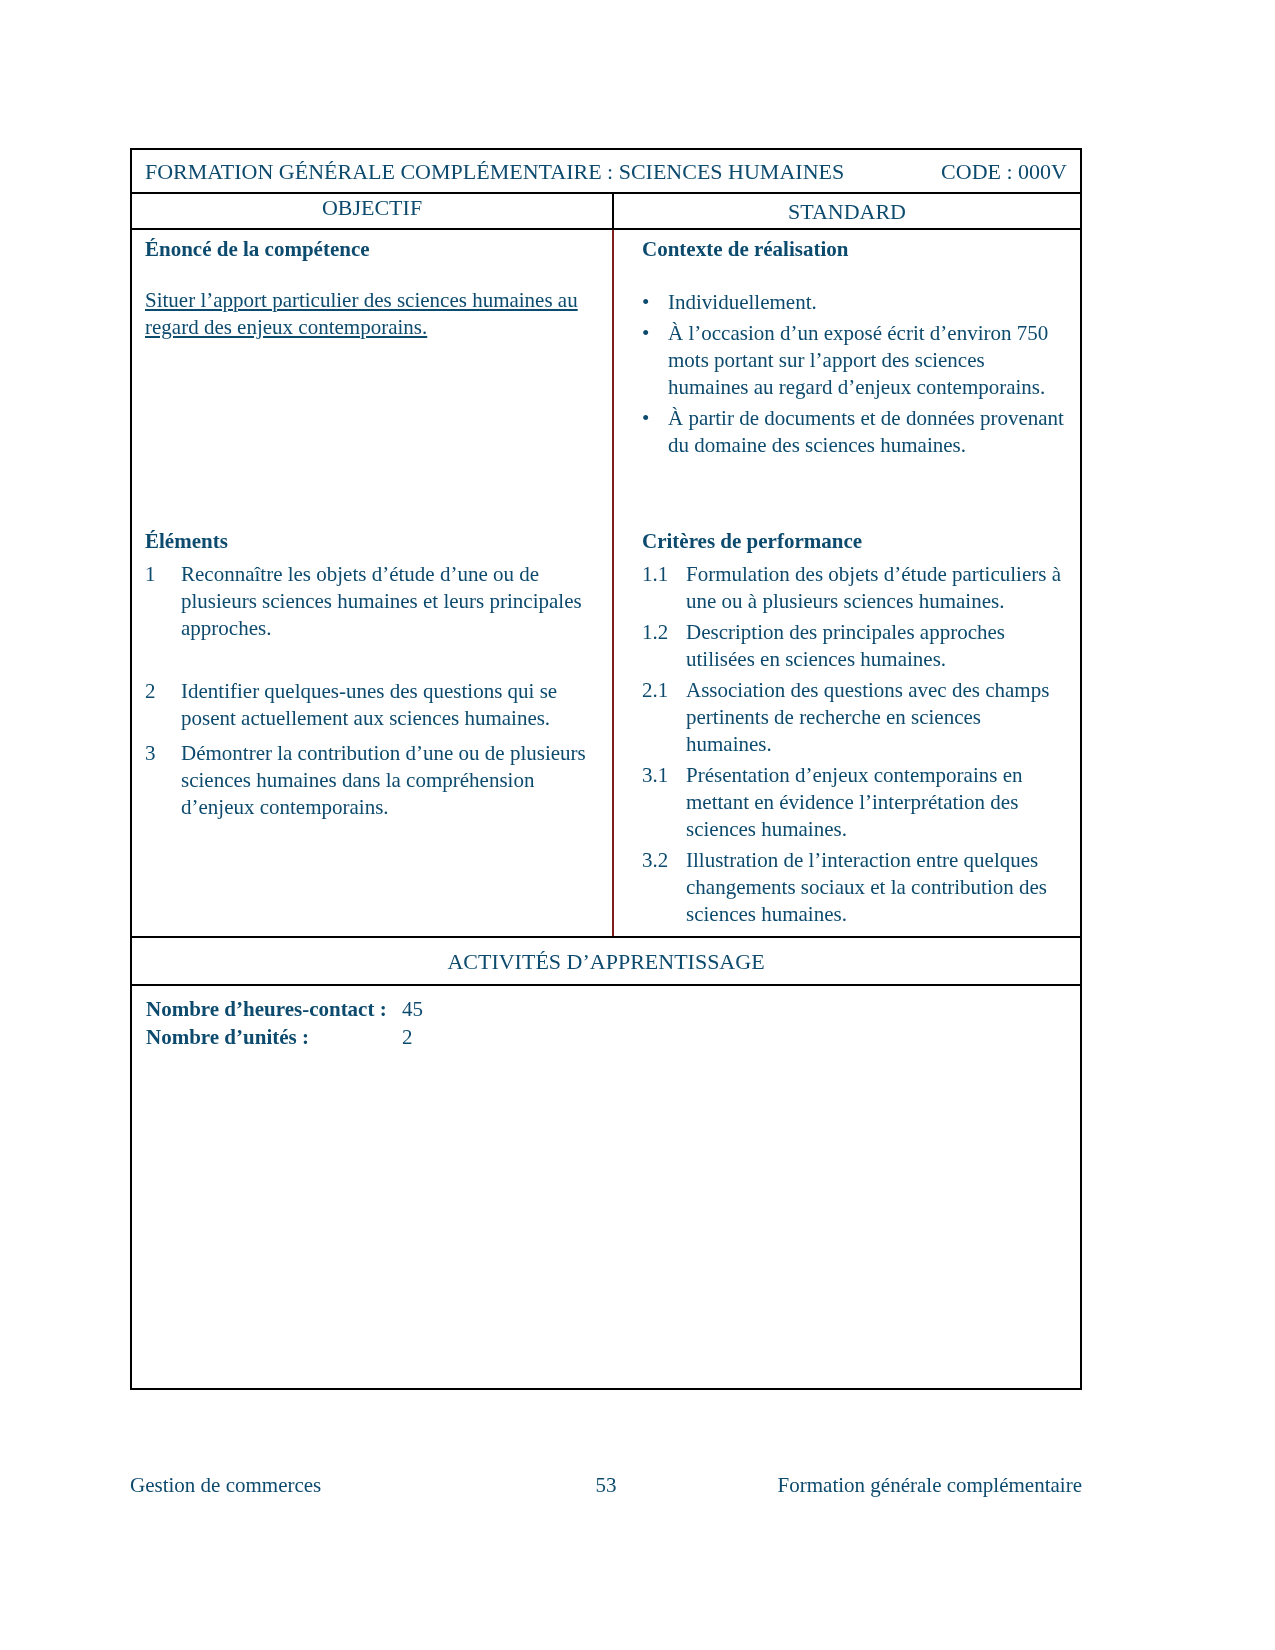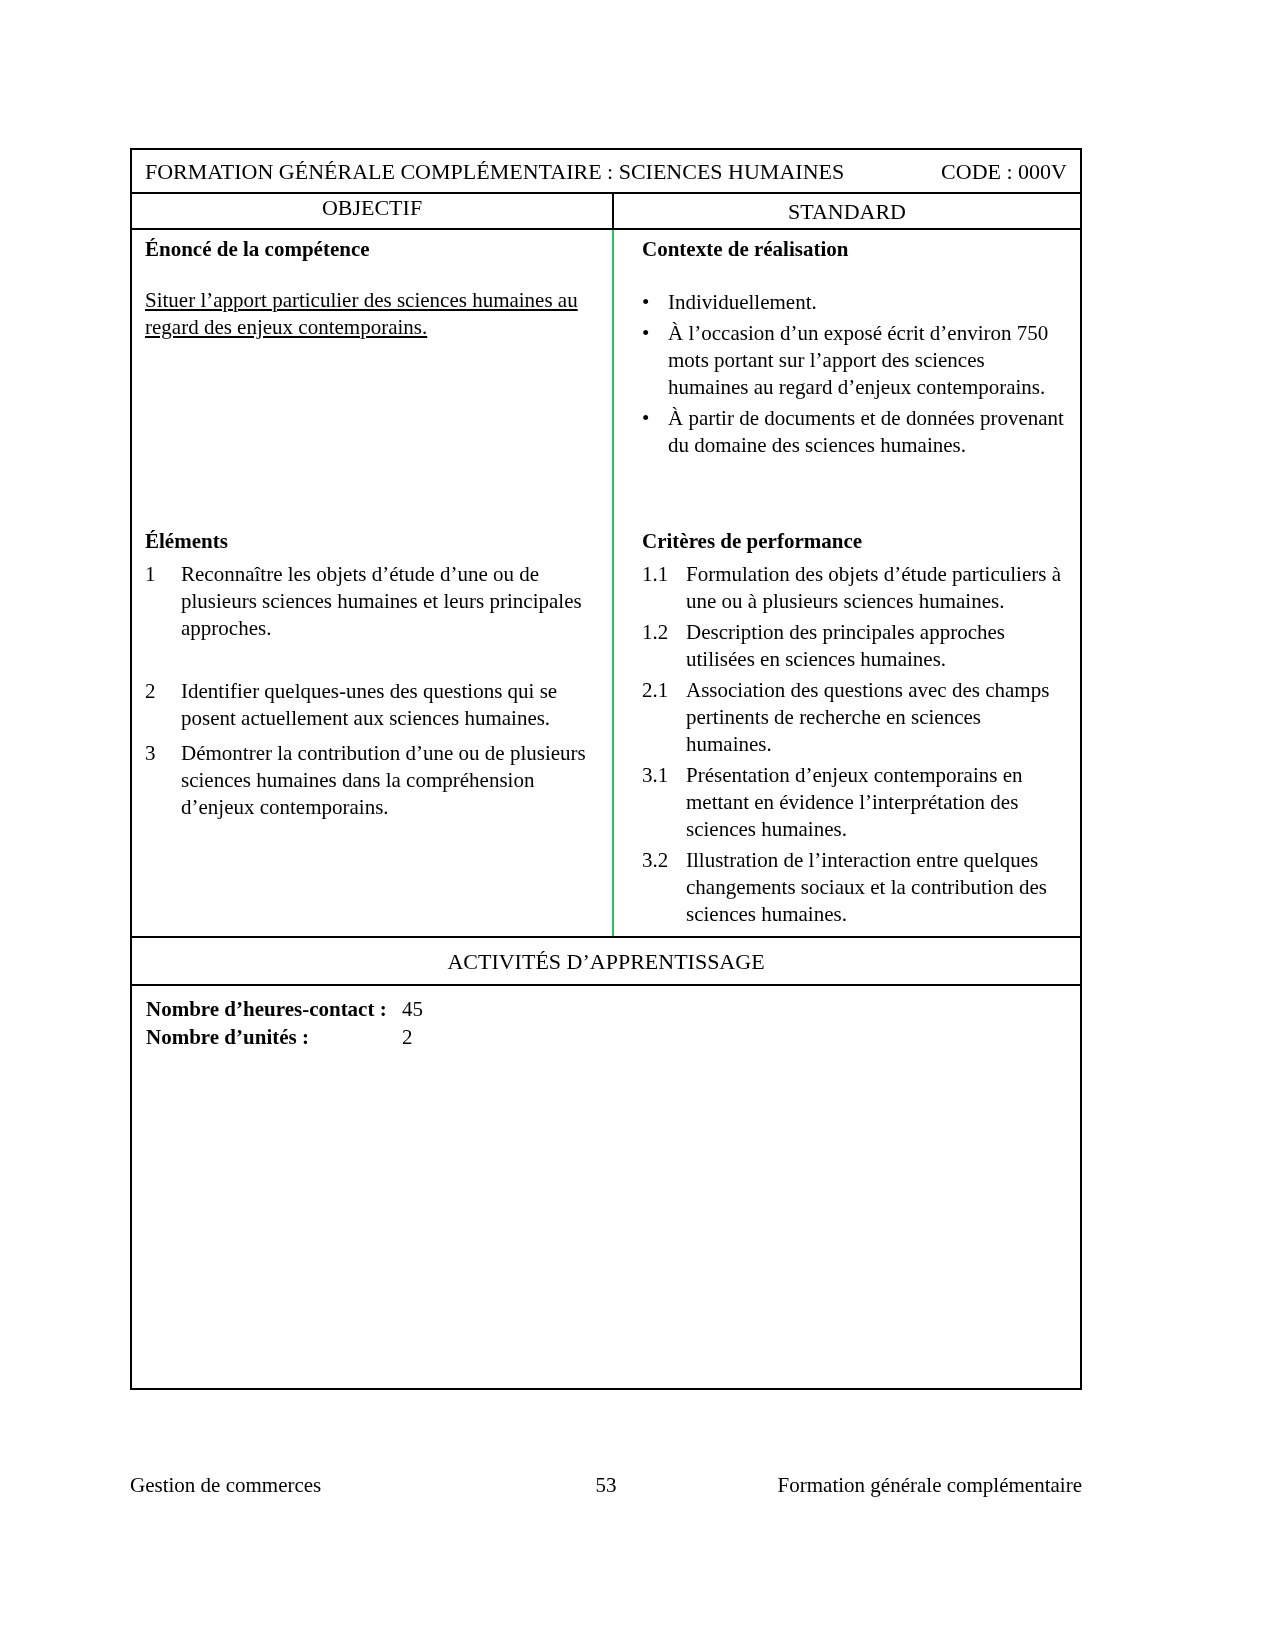--- a/index.html
+++ b/index.html
@@ -2,21 +2,21 @@
 <html><head>
 <meta charset="utf-8">
 <style>
   * { margin: 0; padding: 0; box-sizing: border-box; }
   html, body { background: #ffffff; }
   .page {
     position: relative;
     width: 1275px;
     height: 1650px;
     background: #ffffff;
-    color: #000000;
+    color: #0c4a6e;
     font-family: "Liberation Serif", "DejaVu Serif", serif;
     font-size: 21px;
     line-height: 27px;
   }
   .doc-table {
     position: absolute;
     left: 130px;
     top: 148px;
     width: 952px;
     height: 1242px;
@@ -53,21 +53,21 @@
     display: flex; align-items: center; justify-content: center; border-radius: 15px;
   }
   .content-row {
     min-height: 670px;
     border-bottom: 2px solid #000;
     display: flex;
   }
   .col-objectif {
     width: 482px;
     flex: none;
-    border-right: 2px solid #22c55e;
+    border-right: 2px solid #7f1d1d;
     padding: 6px 16px 4px 13px;
   }
   .col-standard {
     flex: 1;
     padding: 6px 10px 4px 28px;
   }
   .cell-top { height: 292px; overflow: hidden; }
   .hd { font-weight: bold; }
   .enonce-text { margin-top: 24px; text-decoration: underline; }
   .bullet-list { margin-top: 26px; }

